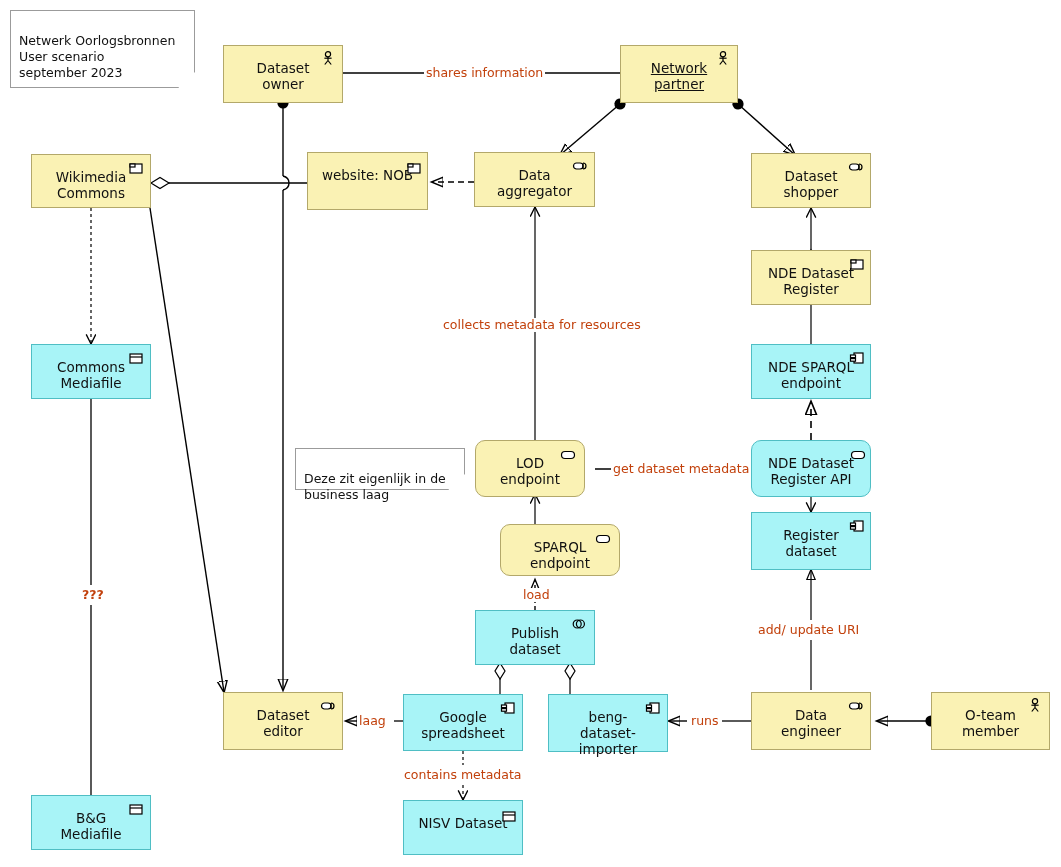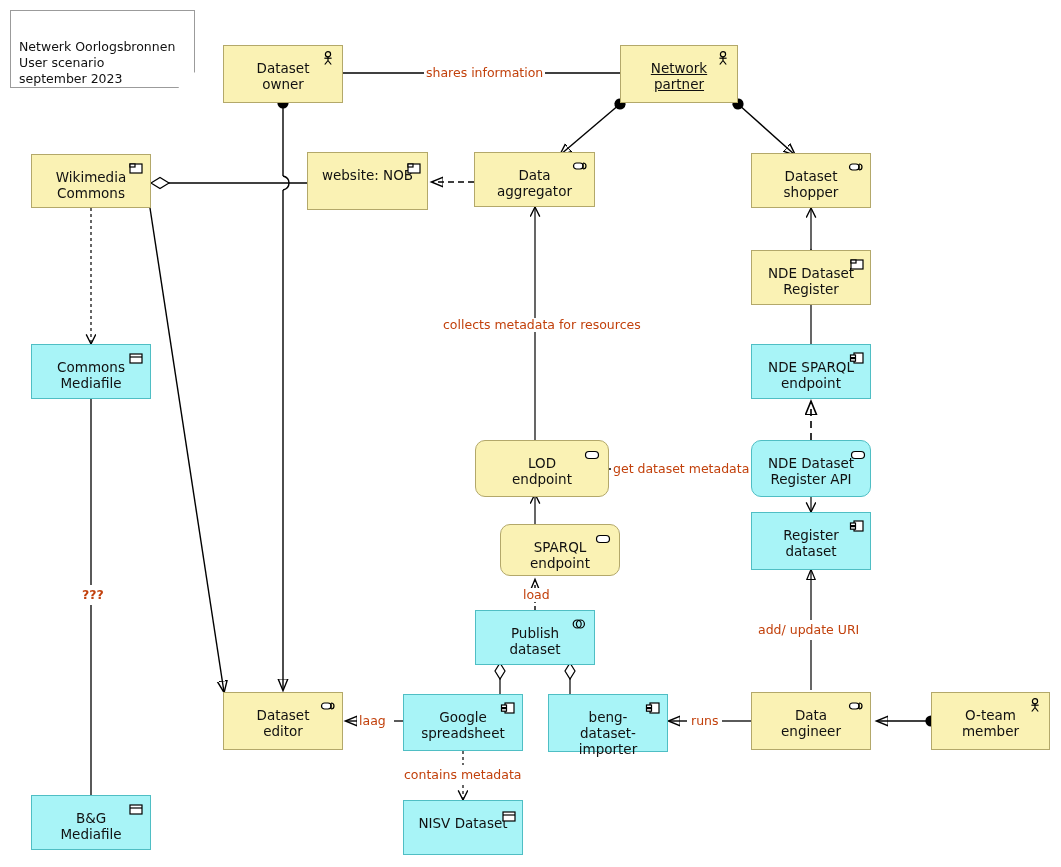--- a/index.html
+++ b/index.html
@@ -9,21 +9,21 @@
   .node{position:absolute;box-sizing:border-box;border:1px solid #7f7f52;
         display:flex;align-items:flex-start;justify-content:center;
         text-align:center;font-size:13.5px;line-height:16px;color:#111;}
   .node.yellow{background:#faf2b4;border-color:#b3a86a;}
   .node.cyan{background:#a8f4f7;border-color:#4fbec4;}
   .node.rounded{border-radius:10px;}
   .node .label{padding-top:14px;width:100%;pointer-events:none;white-space:pre-line;}
   .icon{position:absolute;top:5px;right:6px;width:16px;height:16px;}
   .icon svg{display:block;}
   .note{position:absolute;box-sizing:border-box;background:#ffffff;border:1px solid #9b9b9b;
-        font-size:12.5px;line-height:16px;color:#111;padding:12px 8px;text-align:left;
+        font-size:12.5px;line-height:16px;color:#111;padding:6px 8px;text-align:left;
         white-space:pre-line;}
   .note .fold{position:absolute;right:-1px;bottom:-1px;width:16px;height:16px;
         background:#ffffff;border-left:1px solid #9b9b9b;
         clip-path:polygon(100% 0,0 100%,100% 100%);}
   .edgelabel{position:absolute;font-size:12.5px;line-height:14px;color:#c2410c;
         background:#ffffff;padding:0 2px;white-space:nowrap;}
   svg.wires{position:absolute;left:0;top:0;width:1061px;height:867px;pointer-events:none;}
   svg.wires line, svg.wires path, svg.wires polyline{stroke:#000;fill:none;}
 </style>
 </head>
@@ -124,20 +124,25 @@
     <line x1="150" y1="208" x2="224" y2="692" stroke-width="1.4" marker-end="url(#arrowFilled)"></line>
   </svg>
 
   <div class="note" style="left:10px;top:10px;width:185px;height:78px;">
     <span>Netwerk Oorlogsbronnen
 User scenario
 september 2023</span>
     <span class="fold"></span>
   </div>
 
+  <div class="note" style="left:295px;top:448px;width:170px;height:42px;">
+    <span>Deze zit eigenlijk in de
+business laag</span>
+    <span class="fold"></span>
+  </div>
 
   <div class="node yellow" style="left:223px;top:45px;width:120px;height:58px;">
     <span class="label">Dataset
 owner</span>
     <span class="icon">
       <svg viewBox="0 0 16 16">
           <circle cx="8" cy="3.3" r="2.6" fill="none" stroke="#000" stroke-width="1.2"></circle>
           <line x1="8" y1="6" x2="8" y2="9.5" stroke="#000" stroke-width="1.2"></line>
           <line x1="4.4" y1="7.2" x2="11.6" y2="7.2" stroke="#000" stroke-width="1.2"></line>
           <line x1="8" y1="9.5" x2="4.8" y2="13.5" stroke="#000" stroke-width="1.2"></line>
@@ -265,21 +270,21 @@
     <span class="label">B&amp;G
 Mediafile</span>
     <span class="icon">
       <svg viewBox="0 0 16 16">
           <rect x="2" y="4" width="12" height="9" fill="#fff" stroke="#000" stroke-width="1.2"></rect>
           <line x1="2" y1="7" x2="14" y2="7" stroke="#000" stroke-width="1.2"></line>
         </svg>
     </span>
   </div>
 
-  <div class="node yellow rounded" style="left:475px;top:440px;width:134px;height:57px;">
+  <div class="node yellow rounded" style="left:475px;top:440px;width:110px;height:57px;">
     <span class="label">LOD
 endpoint</span>
     <span class="icon" style="right:8px;top:6px;">
       <svg viewBox="0 0 16 16">
           <rect x="1.5" y="4.5" width="13" height="7" rx="3.5" fill="#fff" stroke="#000" stroke-width="1.2"></rect>
         </svg>
     </span>
   </div>
 
   <div class="node yellow rounded" style="left:500px;top:524px;width:120px;height:52px;">

